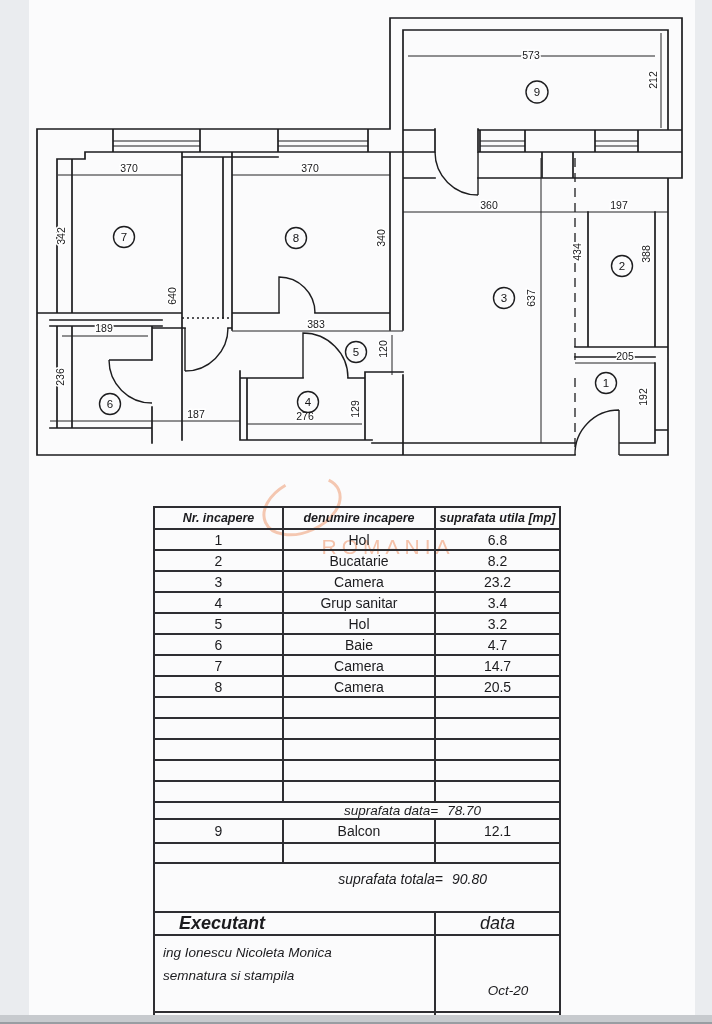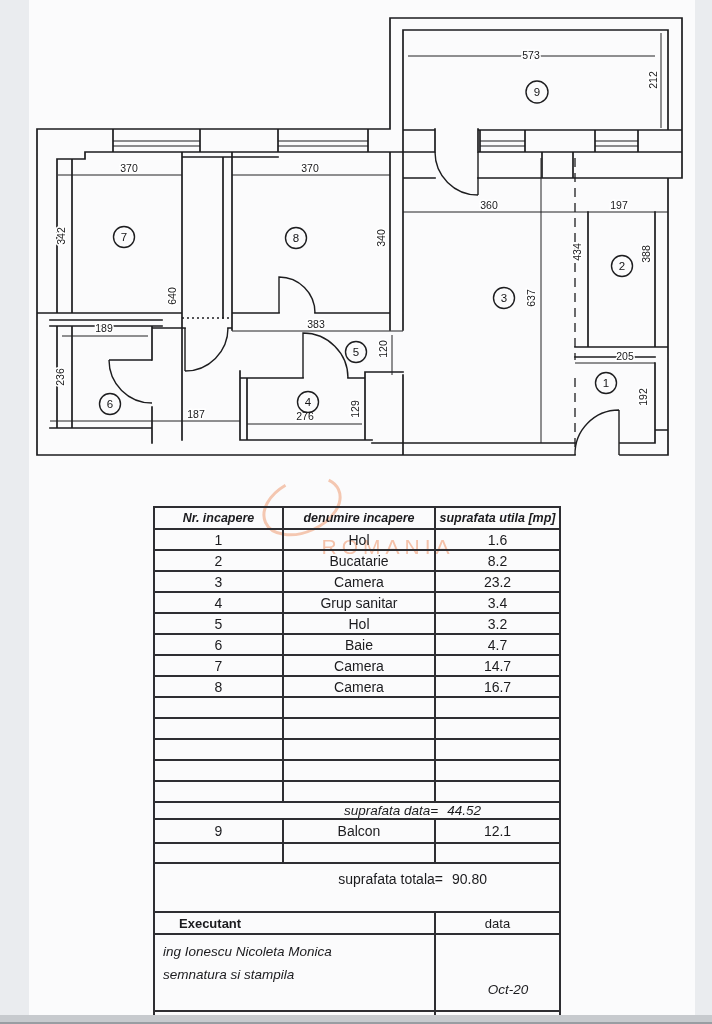--- a/index.html
+++ b/index.html
@@ -25,23 +25,23 @@
   table.sheet td{border:2px solid #2e2e32;padding:0;text-align:center;
     font-size:14px;overflow:hidden;}
   tr.hdr td{font-size:12.5px;font-weight:bold;font-style:italic;height:20px;}
   tr.data td{height:19px;}
   tr.emptyr td{height:19px;}
   tr.subtotal td{height:15px;text-align:right;padding-right:78px;
     font-style:italic;font-size:13.5px;}
   tr.balcony td{height:22px;}
   tr.empty2 td{height:18px;}
   tr.totalr td{height:40px;text-align:right;padding-right:72px;
-    font-size:14px;vertical-align:top;padding-top:7px;}
+    font-style:italic;font-size:14px;vertical-align:top;padding-top:7px;}
   .valgap{margin-left:9px;}
-  tr.signhdr td{height:20px;font-size:13px;border-radius:8px;}
+  tr.signhdr td{height:20px;font-style:italic;font-size:18px;border-radius:8px;}
   tr.signhdr td.lbl{text-align:left;padding-left:24px;font-weight:bold;}
   tr.signbody td{height:62px;vertical-align:top;font-style:italic;font-size:13.5px;padding-left:21px;}
   tr.signbody td.lines{text-align:left;padding-left:8px;}
   .line1{display:block;margin-top:9px;}
   .line2{display:block;margin-top:8px;}
   td.datecell{vertical-align:bottom !important;padding-bottom:13px !important;}
 </style>
 </head>
 <body>
 
@@ -184,21 +184,21 @@
     </colgroup>
   <tbody>
       <tr class="hdr">
     <td>Nr. incapere</td>
     <td>denumire incapere</td>
     <td>suprafata utila [mp]</td>
   </tr>
   <tr class="data">
     <td>1</td>
         <td>Hol</td>
-        <td>1.6</td>
+        <td>6.8</td>
   </tr>
   <tr class="data">
     <td>2</td>
         <td>Bucatarie</td>
         <td>8.2</td>
   </tr>
   <tr class="data">
     <td>3</td>
         <td>Camera</td>
         <td>23.2</td>
@@ -219,21 +219,21 @@
         <td>4.7</td>
   </tr>
   <tr class="data">
     <td>7</td>
         <td>Camera</td>
         <td>14.7</td>
   </tr>
   <tr class="data">
     <td>8</td>
         <td>Camera</td>
-        <td>16.7</td>
+        <td>20.5</td>
   </tr>
   <tr class="emptyr">
         <td></td>
         <td></td>
         <td></td>
       </tr>
   <tr class="emptyr">
         <td></td>
         <td></td>
         <td></td>
@@ -248,21 +248,21 @@
         <td></td>
         <td></td>
       </tr>
   <tr class="emptyr">
         <td></td>
         <td></td>
         <td></td>
       </tr>
   <tr class="subtotal">
     <td colspan="3">
-      <span>suprafata data=</span><span class="valgap">44.52</span>
+      <span>suprafata data=</span><span class="valgap">78.70</span>
     </td>
   </tr>
   <tr class="balcony">
     <td>9</td>
     <td>Balcon</td>
     <td>12.1</td>
   </tr>
   <tr class="empty2">
         <td></td>
         <td></td>

